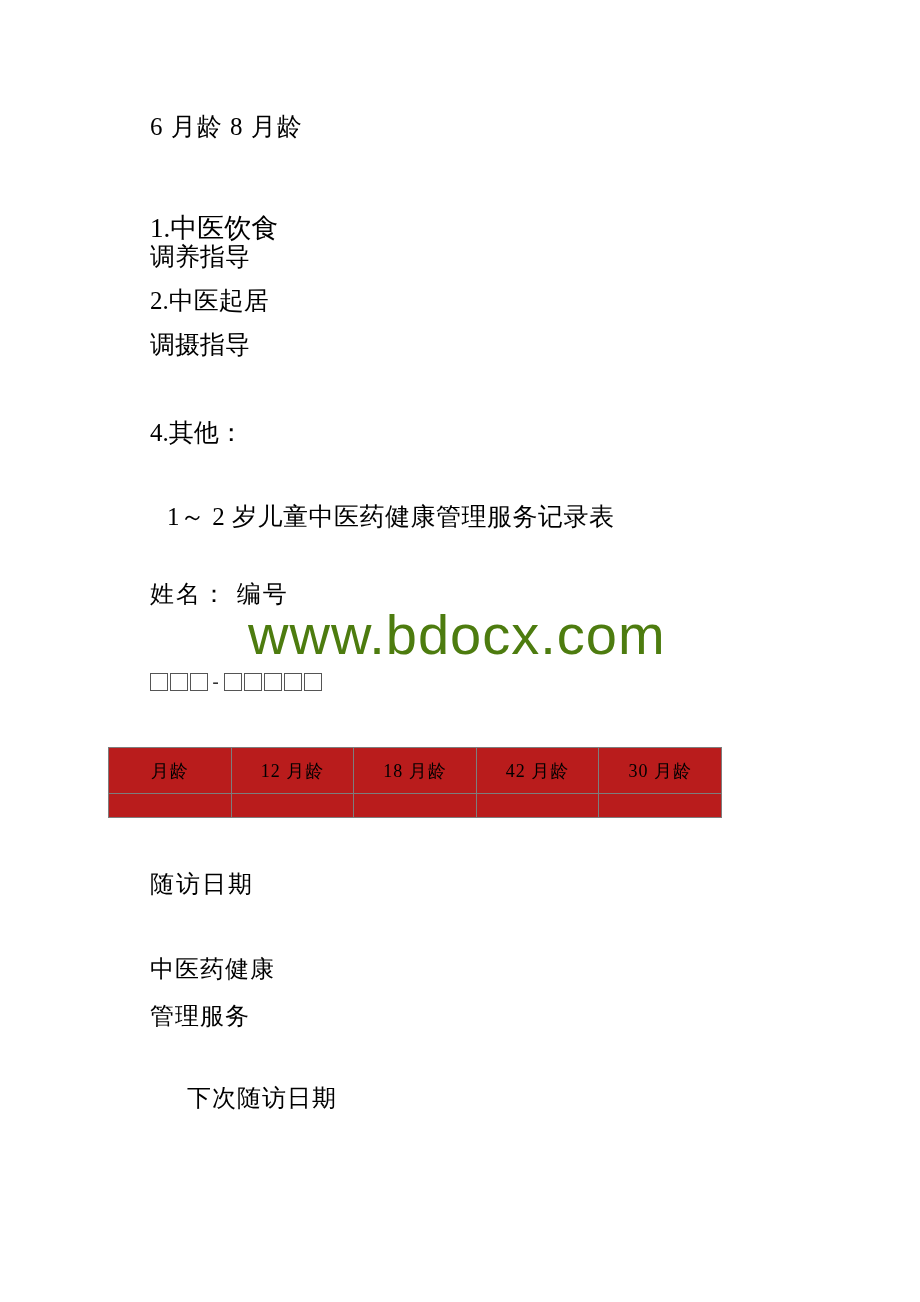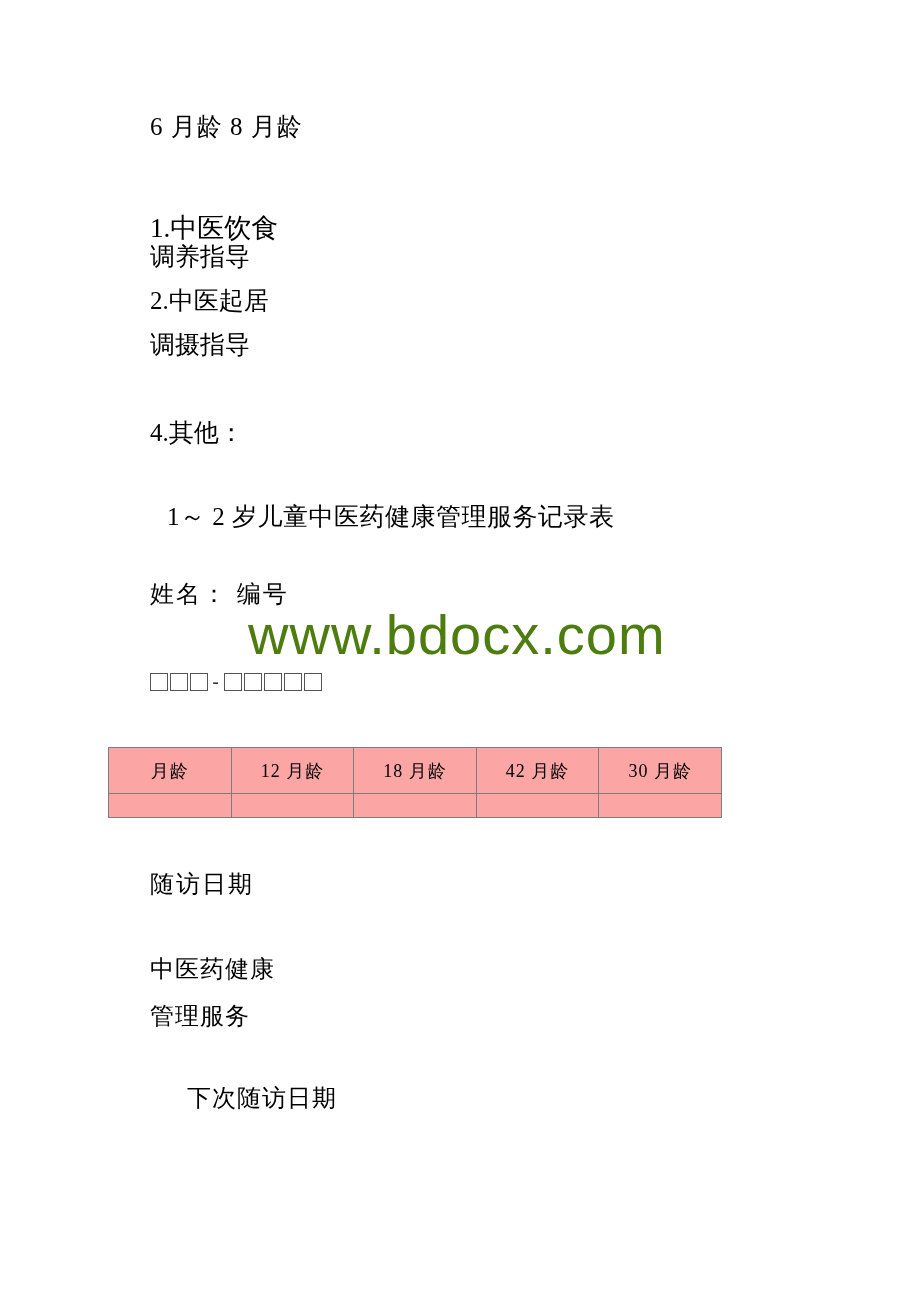--- a/index.html
+++ b/index.html
@@ -91,21 +91,21 @@
 
   
   .age-table {
     position: absolute;
     left: 108px;
     top: 747px;
     width: 614px;
     border-collapse: collapse;
     table-layout: fixed;
     z-index: 2;
-    background: #fca5a5;
+    background: #b91c1c;
   }
   .age-table td {
     border: 1px solid #7d7d7d;
     font-family: "Liberation Serif", "DejaVu Serif", serif;
     font-size: 18px;
     text-align: center;
     letter-spacing: 1px;
     color: #000000;
     padding: 0;
   }

